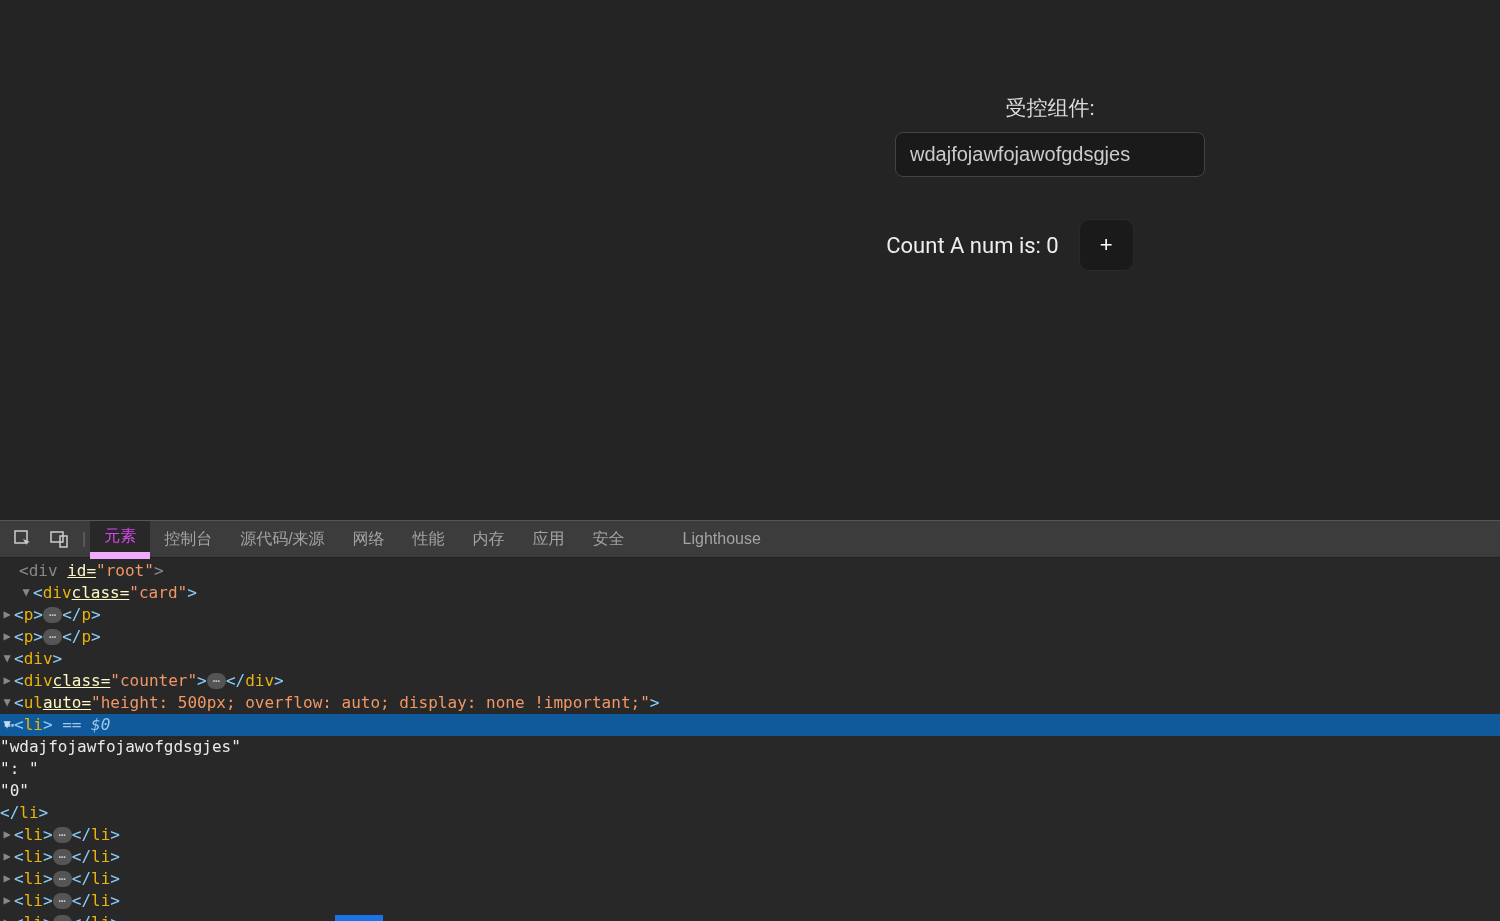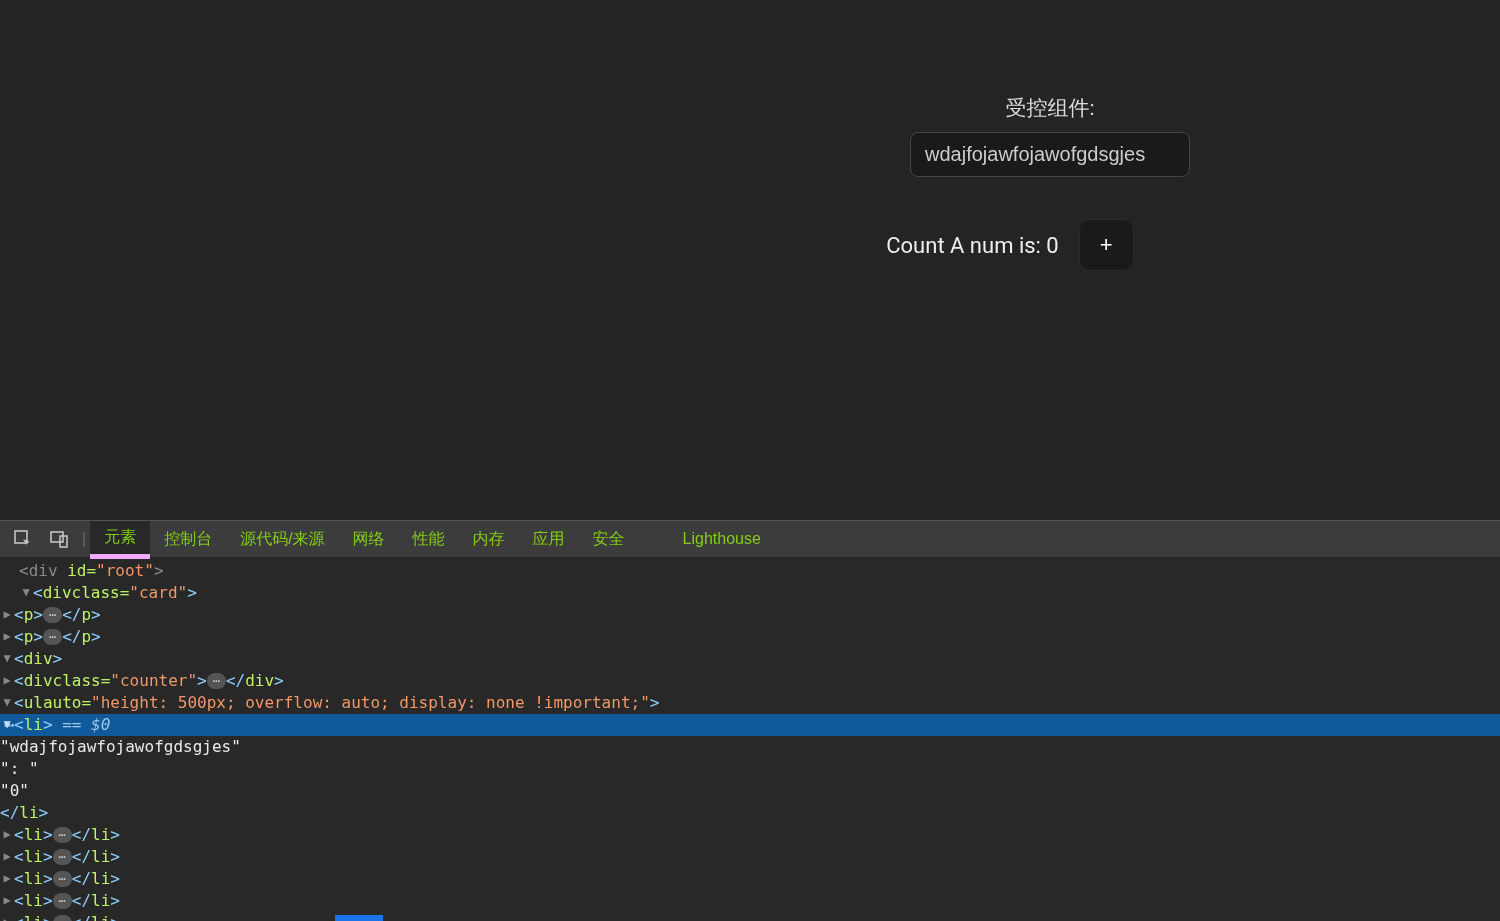--- a/index.html
+++ b/index.html
@@ -39,21 +39,21 @@
       border-radius: 10px;
       cursor: pointer;
     }
     .controlled-label {
       font-size: 21px;
       color: #ddd;
       margin-top: 14px;
       text-align: center;
     }
     .text-input {
-      width: 280px;
+      width: 310px;
       background: #1a1a1a;
       border: 1px solid #444;
       color: #ccc;
       font-size: 20px;
       padding: 10px 14px;
       border-radius: 8px;
       margin-top: -8px;
     }
     .counter-row {
       display: flex;
@@ -115,28 +115,28 @@
     }
     .pipe {
       color: #666;
       margin: 0 4px 0 2px;
     }
     .dt-tab {
       padding: 0 14px;
       height: 38px;
       display: flex;
       align-items: center;
-      color: #84cc16;
+      color: #a3a3a3;
       font-size: 16px;
       cursor: pointer;
     }
     .dt-tab.active {
-      color: #84cc16;
+      color: #d946ef;
       background: #282828;
-      border-bottom: 5px solid #f0abfc;
+      border-bottom: 7px solid #f0abfc;
       margin-bottom:-1px;
       position:relative;
     }
     .dt-tab.lighthouse { margin-left: 30px; }
 
     
     .elements-tree {
       flex: 1;
       overflow: auto;
       font-size: 16px;
@@ -152,22 +152,22 @@
       align-items: center;
     }
     .caret {
       display: inline-block;
       width: 14px;
       text-align: center;
       color: #888;
       font-size: 12px;
       transform: translateY(-1px);
     }
-    .tag { color: #bef264; }
-    .attr-name { color: #bef264; }
+    .tag { color: #eab308; }
+    .attr-name { color: #fef9c3; text-decoration: underline; }
     .attr-value { color: #f29766; }
     .bracket { color: #8accf8; }
     .string { color: #eaeaea; }
     .muted { color: #888; }
     .ellipsis-badge {
       display: inline-block;
       background: #555;
       color: #ccc;
       font-size: 12px;
       border-radius: 8px;

